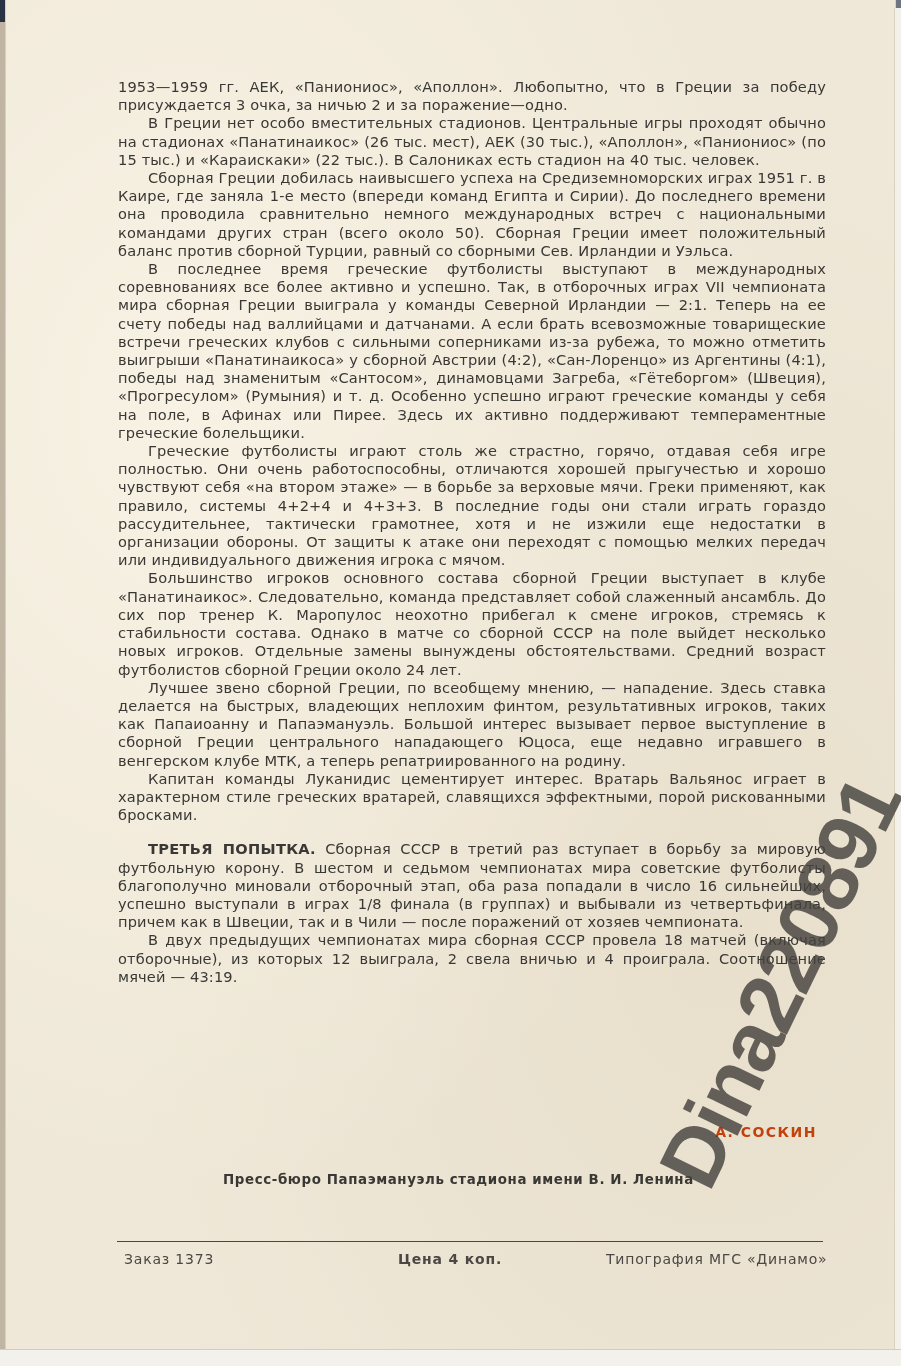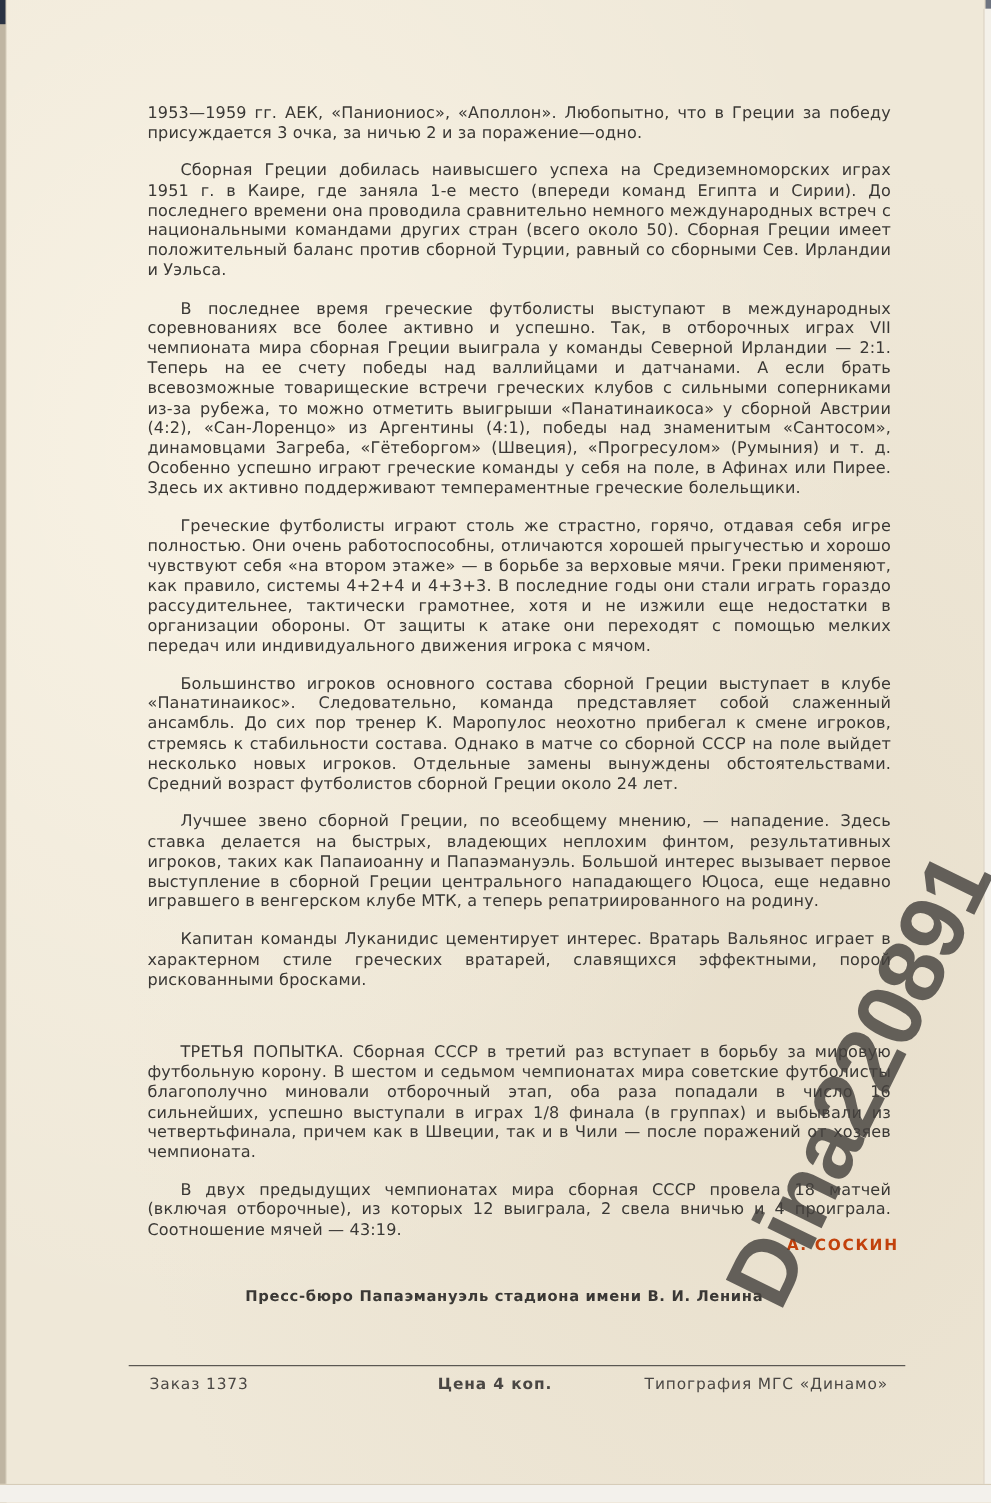--- a/index.html
+++ b/index.html
@@ -20,37 +20,37 @@
   .corner-tl { position:absolute; left:0; top:0; width:8px; height:22px; background:#2a3344; }
   .corner-tr { position:absolute; right:0; top:0; width:30px; height:8px; background:#6e7480; }
   .rightedge { position:absolute; right:0; top:8px; width:6px; height:1350px; background:#f4f1ea; border-left:1px solid #d9d0bd; }
   .bottomstrip { position:absolute; left:0; bottom:0; width:901px; height:16px; background:#f3f1ec; border-top:1px solid #d6ccb8; }
 
   .text {
     position:absolute; left:118px; top:78px; width:708px;
     color:#3a3835; font-size:14.6px; line-height:18.2px;
     text-align:justify; letter-spacing:0.15px;
   }
-  .text p { margin:16px; text-indent:30px; }
+  .text p { margin:0; text-indent:30px; }
   .text p.first { text-indent:0; }
-  .text .heading { font-weight:normal; letter-spacing:0.3px; }
+  .text .heading { font-weight:bold; letter-spacing:0.3px; }
   .gap { height:16px; }
   .sig {
     position:absolute; right:84px; top:1124px;
     font-weight:bold; font-size:14px; color:#c2410c; letter-spacing:1.5px;
   }
   .press {
     position:absolute; left:223px; top:1172px;
     font-weight:bold; font-size:13.4px; color:#3a3835; letter-spacing:0.6px;
   }
   .rule { position:absolute; left:117px; top:1241px; width:706px; height:1px; background:#4a4744; }
   .foot { position:absolute; top:1251px; font-size:14px; color:#4a4744; letter-spacing:0.8px; }
-  .foot.order { left:136px; }
+  .foot.order { left:124px; }
   .foot.price { left:398px;font-weight:bold; }
-  .foot.printer { left:586px; }
+  .foot.printer { left:606px; }
 
   .watermark {
     position:absolute; left:640px; top:1160px;
     transform-origin:left top; transform:rotate(-64deg);
     font-family:"Liberation Sans", sans-serif; font-weight:bold;
     font-size:84px; color:rgba(70,66,62,0.82); letter-spacing:-2px;
     white-space:nowrap;
   }
 </style>
 </head>
@@ -59,20 +59,21 @@
 <div class="leftedge"></div>
 <div class="corner-tl"></div>
 <div class="corner-tr"></div>
 
 <div class="paper"></div>
 <div class="rightedge"></div>
 <div class="bottomstrip"></div>
 
 <div class="text">
   <p class="first">1953—1959 гг. АЕК, «Паниониос», «Аполлон». Любопытно, что в Греции за победу присуждается 3 очка, за ничью 2 и за поражение—одно.</p>
+  <p>В Греции нет особо вместительных стадионов. Центральные игры проходят обычно на стадионах «Панатинаикос» (26 тыс. мест), АЕК (30 тыс.), «Аполлон», «Паниониос» (по 15 тыс.) и «Караискаки» (22 тыс.). В Салониках есть стадион на 40 тыс. человек.</p>
   <p>Сборная Греции добилась наивысшего успеха на Средиземноморских играх 1951 г. в Каире, где заняла 1-е место (впереди команд Египта и Сирии). До последнего времени она проводила сравнительно немного международных встреч с национальными командами других стран (всего около 50). Сборная Греции имеет положительный баланс против сборной Турции, равный со сборными Сев. Ирландии и Уэльса.</p>
   <p>В последнее время греческие футболисты выступают в международных соревнованиях все более активно и успешно. Так, в отборочных играх VII чемпионата мира сборная Греции выиграла у команды Северной Ирландии — 2:1. Теперь на ее счету победы над валлийцами и датчанами. А если брать всевозможные товарищеские встречи греческих клубов с сильными соперниками из-за рубежа, то можно отметить выигрыши «Панатинаикоса» у сборной Австрии (4:2), «Сан-Лоренцо» из Аргентины (4:1), победы над знаменитым «Сантосом», динамовцами Загреба, «Гётеборгом» (Швеция), «Прогресулом» (Румыния) и т. д. Особенно успешно играют греческие команды у себя на поле, в Афинах или Пирее. Здесь их активно поддерживают темпераментные греческие болельщики.</p>
   <p>Греческие футболисты играют столь же страстно, горячо, отдавая себя игре полностью. Они очень работоспособны, отличаются хорошей прыгучестью и хорошо чувствуют себя «на втором этаже» — в борьбе за верховые мячи. Греки применяют, как правило, системы 4+2+4 и 4+3+3. В последние годы они стали играть гораздо рассудительнее, тактически грамотнее, хотя и не изжили еще недостатки в организации обороны. От защиты к атаке они переходят с помощью мелких передач или индивидуального движения игрока с мячом.</p>
   <p>Большинство игроков основного состава сборной Греции выступает в клубе «Панатинаикос». Следовательно, команда представляет собой слаженный ансамбль. До сих пор тренер К. Маропулос неохотно прибегал к смене игроков, стремясь к стабильности состава. Однако в матче со сборной СССР на поле выйдет несколько новых игроков. Отдельные замены вынуждены обстоятельствами. Средний возраст футболистов сборной Греции около 24 лет.</p>
   <p>Лучшее звено сборной Греции, по всеобщему мнению, — нападение. Здесь ставка делается на быстрых, владеющих неплохим финтом, результативных игроков, таких как Папаиоанну и Папаэмануэль. Большой интерес вызывает первое выступление в сборной Греции центрального нападающего Юцоса, еще недавно игравшего в венгерском клубе МТК, а теперь репатриированного на родину.</p>
   <p>Капитан команды Луканидис цементирует интерес. Вратарь Вальянос играет в характерном стиле греческих вратарей, славящихся эффектными, порой рискованными бросками.</p>
   <div class="gap"></div>
   <p><span class="heading">ТРЕТЬЯ ПОПЫТКА.</span><span> Сборная СССР в третий раз вступает в борьбу за мировую футбольную корону. В шестом и седьмом чемпионатах мира советские футболисты благополучно миновали отборочный этап, оба раза попадали в число 16 сильнейших, успешно выступали в играх 1/8 финала (в группах) и выбывали из четвертьфинала, причем как в Швеции, так и в Чили — после поражений от хозяев чемпионата.</span></p>
   <p>В двух предыдущих чемпионатах мира сборная СССР провела 18 матчей (включая отборочные), из которых 12 выиграла, 2 свела вничью и 4 проиграла. Соотношение мячей — 43:19.</p>
 </div>

